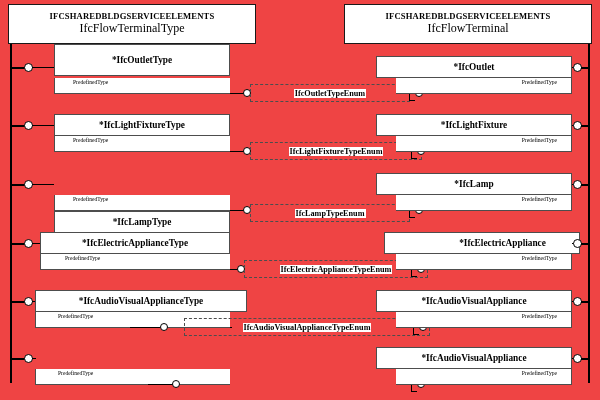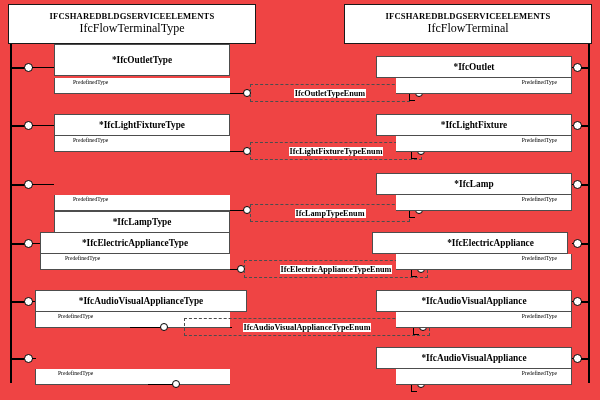--- a/index.html
+++ b/index.html
@@ -234,21 +234,21 @@
     <span class="attr-label" style="left:24px;">PredefinedType</span>
   </div>
   <div class="hline" style="left:230px; top:269px; width:8px; height:1.2px;"></div>
   <div class="circle" style="left:237px; top:265px; width:8px; height:8px;"></div>
   <div class="enum-box" style="left:244px; top:260px; width:184px; height:18px;">
     <span>IfcElectricApplianceTypeEnum</span>
   </div>
   <div class="bracket" style="left:411px; top:262px; width:6px; height:15px;"></div>
   <div class="circle" style="left:417px; top:265px; width:8px; height:8px;"></div>
   <div class="dashline" style="left:425px; top:269px; width:143px;"></div>
-  <div class="ent-title" style="left:372px; top:232px; width:196px; height:22px;padding-left:41px;">
+  <div class="ent-title" style="left:384px; top:232px; width:196px; height:22px;padding-left:41px;">
     <span>*IfcElectricAppliance</span>
   </div>
   <div class="ent-attr right-side" style="left:396px; top:254px; width:176px; height:16px; border-left:none;">
     <span class="attr-label" style="right:14px;">PredefinedType</span>
   </div>
   <div class="hline" style="left:572px; top:243px; width:9px; height:1.4px;"></div>
   <div class="circle" style="left:573px; top:239px; width:9px; height:9px;"></div>
   <div class="hline" style="left:581px; top:243px; width:9px; height:2px;"></div>
 
   <div class="hline" style="left:11px; top:301px; width:14px; height:2px;"></div>

